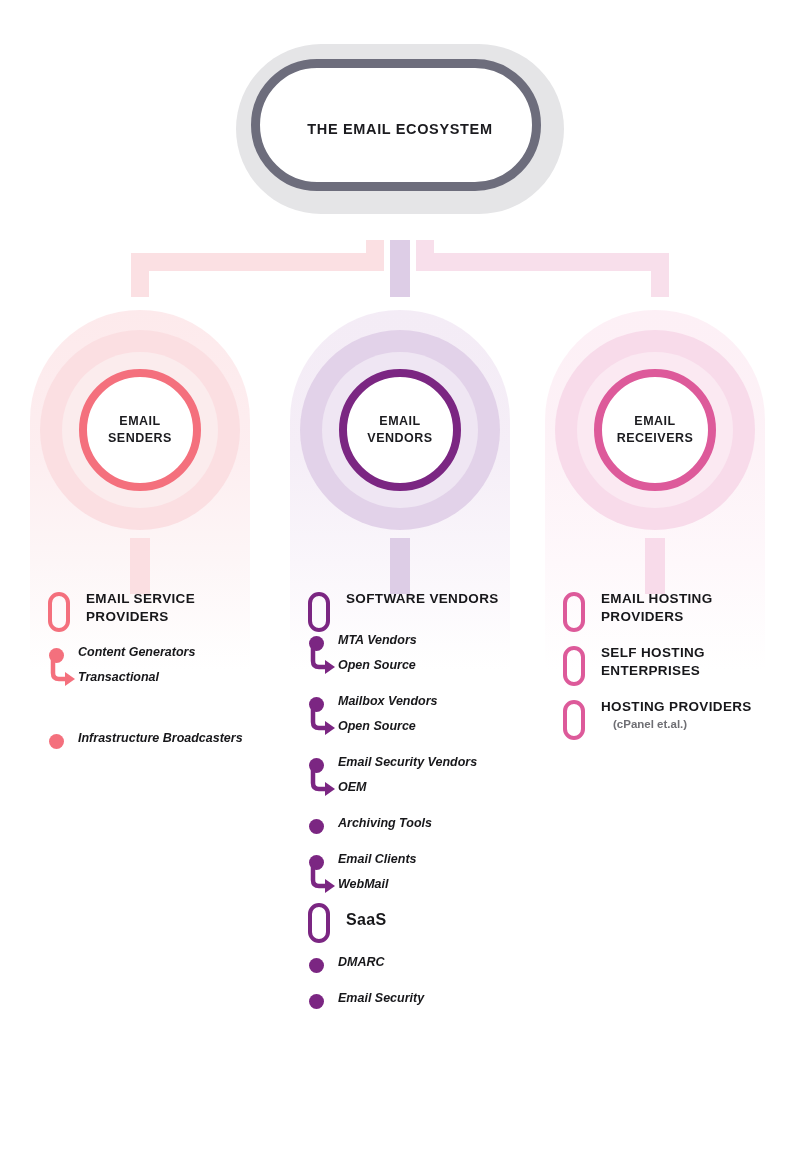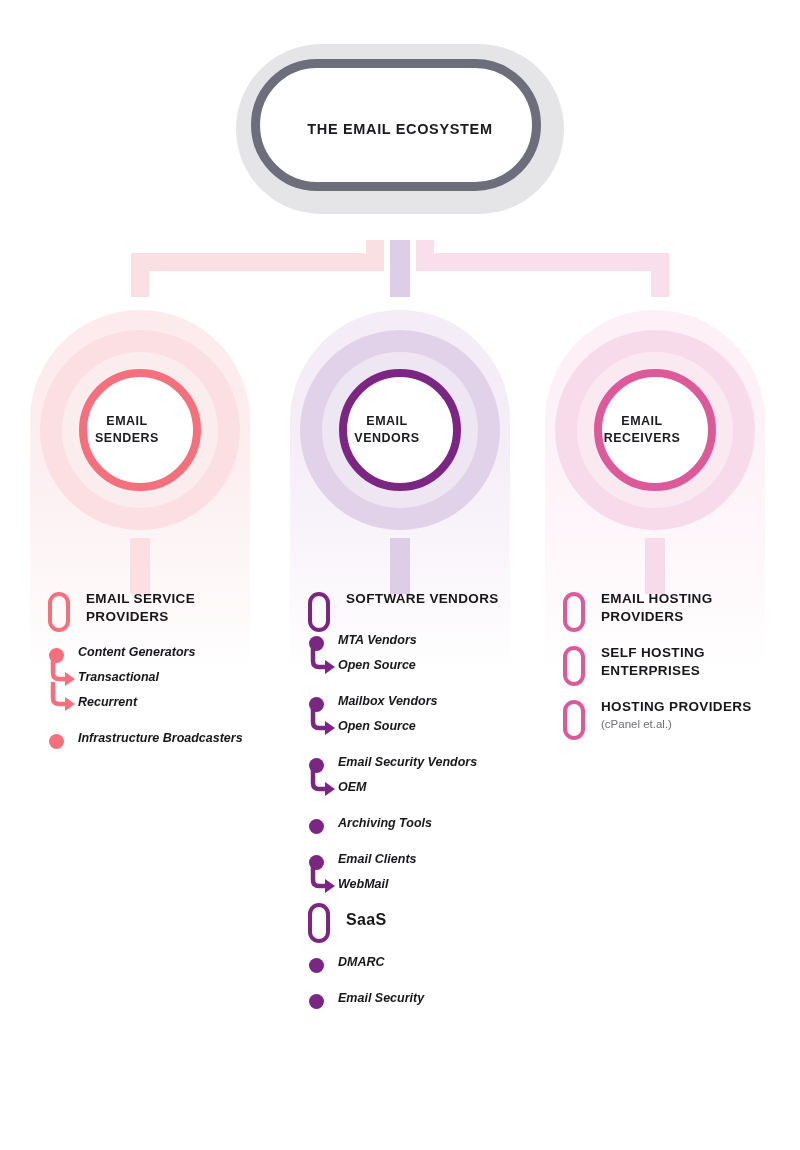--- a/index.html
+++ b/index.html
@@ -50,21 +50,21 @@
   .col-2 .col-panel{background:linear-gradient(180deg,#f4ecf6 0%,#f5eef7 40%,#faf6fb 70%,#ffffff 100%);}
   .col-3 .col-panel{background:linear-gradient(180deg,#fdf0f6 0%,#fdf2f7 40%,#fef8fb 70%,#ffffff 100%);}
 
   .halo-outer{position:absolute;width:200px;height:200px;border-radius:50%;left:10px;top:20px;}
   .halo-inner{position:absolute;width:156px;height:156px;border-radius:50%;left:32px;top:42px;}
   .node-ring{
     position:absolute;width:122px;height:122px;border-radius:50%;left:49px;top:59px;
     background:#ffffff;box-sizing:border-box;
   }
   .node-label{
-    position:absolute;width:122px;height:122px;left:36px;top:59px;
+    position:absolute;width:122px;height:122px;left:49px;top:59px;
     display:flex;flex-direction:column;align-items:center;justify-content:center;
     font-size:12.5px;font-weight:bold;letter-spacing:.5px;line-height:1.35;
     color:#1b1b1f;
   }
   .stub{position:absolute;left:100px;top:228px;width:20px;height:56px;}
 
   .col-1 .halo-outer{background:#fbdfe2;}
   .col-1 .halo-inner{background:#fbeced;}
   .col-1 .node-ring{border:8px solid #f4707d;}
   .col-1 .stub{background:#fbdfe2;}
@@ -92,22 +92,22 @@
   }
   .col-1 .pill{border:4.5px solid #f4707d;}
   .col-2 .pill{border:4.5px solid #7b2682;}
   .col-3 .pill{border:4.5px solid #dd5a9a;}
   .head-text{
     position:absolute;left:56px;top:0px;width:172px;
     font-size:13.5px;font-weight:bold;letter-spacing:.35px;line-height:1.32;
     color:#17171a;text-transform:uppercase;
   }
   .head-sub{
-    display:block;font-size:11.5px;font-weight:normal;letter-spacing:0;
-    color:#6f6f74;text-transform:none;margin-top:1px;
+    display:block;font-size:11.5px;font-weight:bold;letter-spacing:0;
+    color:#6f6f74;text-transform:none;margin-top:1px;margin-left:12px;
   }
 
   
   .bullet-row{position:relative;min-height:25px;}
   .dot{position:absolute;left:19px;top:4px;width:15px;height:15px;border-radius:50%;}
   .col-1 .dot{background:#f4707d;}
   .col-2 .dot{background:#7b2682;}
   .bullet-text{
     position:absolute;left:48px;top:0px;width:182px;
     font-size:12.5px;font-weight:bold;line-height:1.35;color:#17171a;
@@ -159,27 +159,20 @@
             <span class="dot"></span>
             <span class="bullet-text">Content Generators</span>
           </div>
           <div class="child-row row" style="position: absolute; left: 0px; top: 79px; width: 230px;">
             <span class="elbow"><svg width="32" height="30" viewBox="0 0 32 30">
                 <path d="M5 0 L5 16 Q5 22 11 22 L20 22" fill="none" stroke="#f4707d" stroke-width="4.5" stroke-linecap="round"></path>
                 <path d="M17 15 L27 22 L17 29 Z" fill="#f4707d"></path>
               </svg></span>
             <span class="child-text">Transactional</span>
           </div>
-          <div class="child-row row" style="position: absolute; left: 0px; top: 104px; width: 230px;">
-            <span class="elbow"><svg width="32" height="30" viewBox="0 0 32 30">
-                <path d="M5 0 L5 16 Q5 22 11 22 L20 22" fill="none" stroke="#f4707d" stroke-width="4.5" stroke-linecap="round"></path>
-                <path d="M17 15 L27 22 L17 29 Z" fill="#f4707d"></path>
-              </svg></span>
-            <span class="child-text">Recurrent</span>
-          </div>
           <div class="gap"></div>
           <div class="bullet-row row" style="position: absolute; left: 0px; top: 140px; width: 230px;">
             <span class="dot"></span>
             <span class="bullet-text">Infrastructure Broadcasters</span>
           </div>
         </div>
       </div>
       <div class="col col-2" style="left: 290px;">
         <div class="col-panel"></div>
         <div class="halo-outer"></div>

